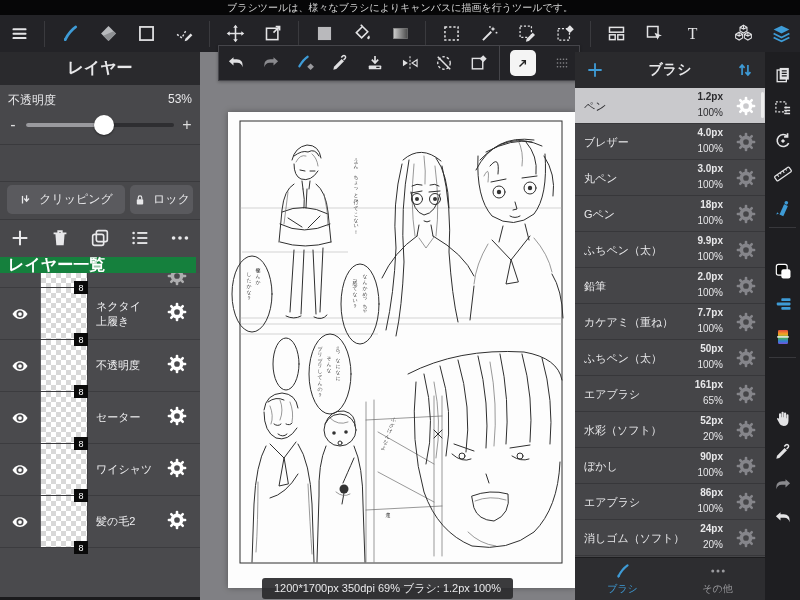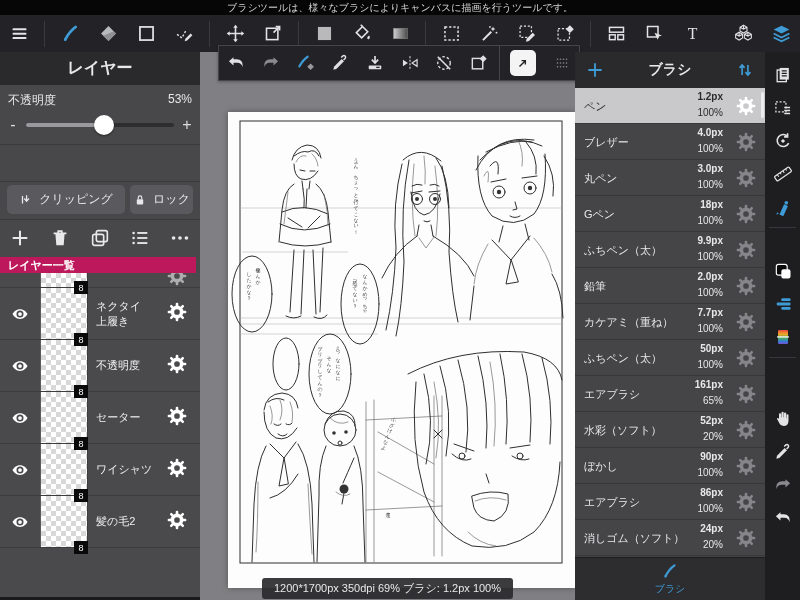--- a/index.html
+++ b/index.html
@@ -35,22 +35,22 @@
   #blend-btn { left:74px; top:98px; width:118px; height:27px; background:#5a5a5e; border-radius:4px;
     display:flex; align-items:center; justify-content:flex-end; gap:10px; padding:0 10px; font-size:12px; }
   #blend-btn .chev { font-size:14px; color:#cfcfd2; }
   .pillbtn { height:29px; background:#5a5a5e; border-radius:5px; display:flex; align-items:center;
     justify-content:center; gap:6px; font-size:12px; color:#e8e8ea; }
   #clip-btn { left:7px; top:133px; width:118px; }
   #lock-btn { left:130px; top:133px; width:63px; }
   .pillbtn svg { width:14px; height:14px; }
   #lact { left:0; top:170px; width:200px; height:32px; display:flex; align-items:center; justify-content:space-around; }
   #lact svg { width:22px; height:22px; }
-  #ll-head { left:0; top:205px; width:196px; height:16px; background:#be185d; color:#fff;
-    font-size:11px; font-weight:bold; display:flex; align-items:center; padding-left:8px; }
+  #ll-head { left:0; top:205px; width:196px; height:16px; background:#15803d; color:#fff;
+    font-size:16px; font-weight:bold; display:flex; align-items:center; padding-left:8px; }
   #llist { left:0; top:221px; width:200px; height:324px; overflow:hidden; background:#4a4a4d; }
   .lrow { position:relative; width:200px; height:52px; border-bottom:1px solid #3c3c3f;
     display:flex; align-items:center; --hole:#4a4a4d; }
   .lrow.partial-top { height:15px; }
   .leye { width:40px; display:flex; justify-content:center; }
   .leye svg { width:26px; height:18px; color:#fff; }
   .lthumb { position:absolute; left:40px; top:0; width:48px; height:100%;
     border-left:1px solid #5b5b5e; border-right:1px solid #3c3c3f; background:#fff;
     background-image:linear-gradient(45deg,#d8d8d8 25%,transparent 25%,transparent 75%,#d8d8d8 75%),
                      linear-gradient(45deg,#d8d8d8 25%,transparent 25%,transparent 75%,#d8d8d8 75%);
@@ -928,20 +928,26 @@
       </div>
     </div>
     <div id="b-scroll" class="abs"></div>
     <div id="btabs" class="abs">
       <div class="btab active">
         <svg>
             <use href="#i-brush"></use>
           </svg>
         <span>ブラシ</span>
       </div>
+      <div class="btab">
+        <svg>
+            <use href="#i-dots"></use>
+          </svg>
+        <span>その他</span>
+      </div>
     </div>
   </div>
 
   <div id="rside" class="abs" style="--panel:#1e1e21">
     <div class="rbtn" style="margin-top:6px">
         <svg>
           <use href="#i-pages"></use>
         </svg>
       </div>
     <div class="rbtn">

